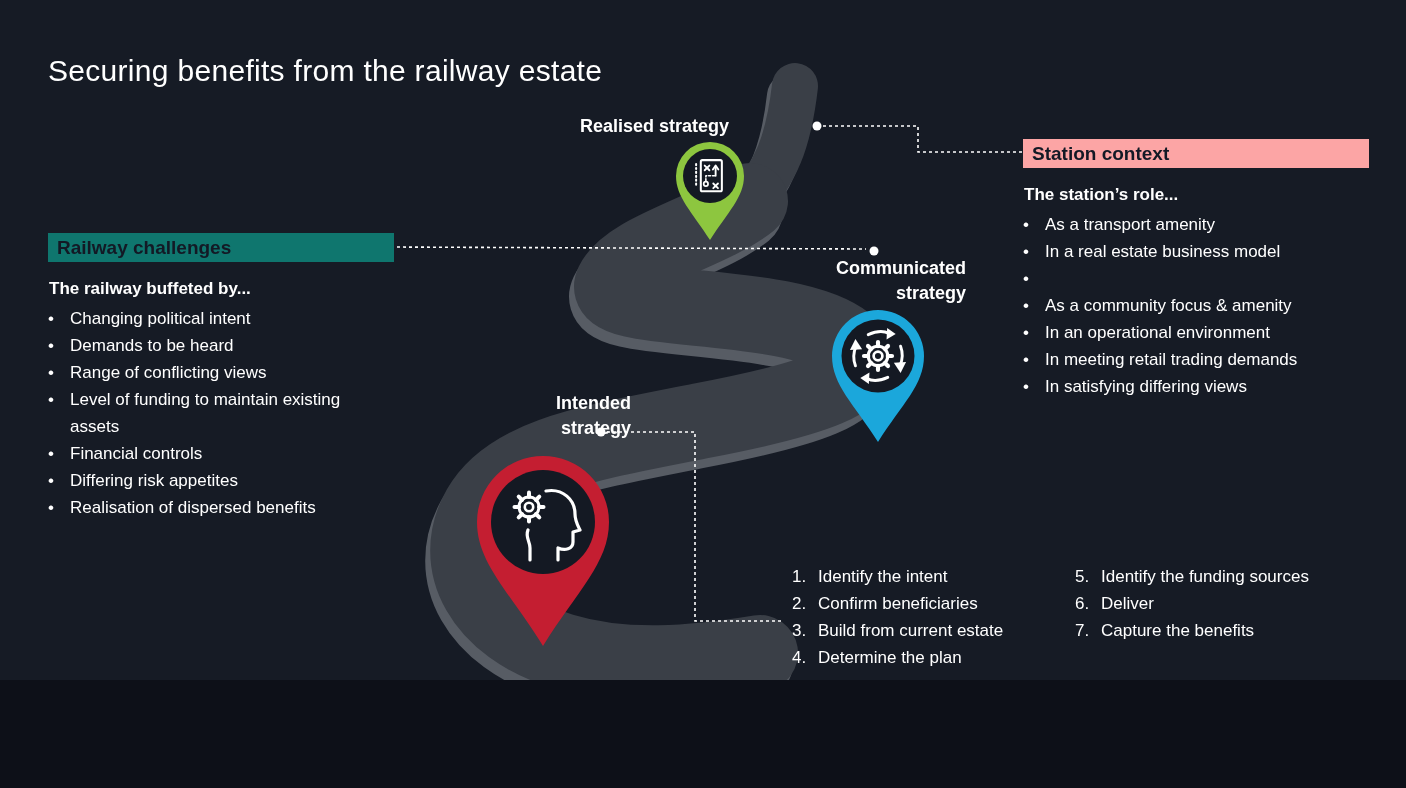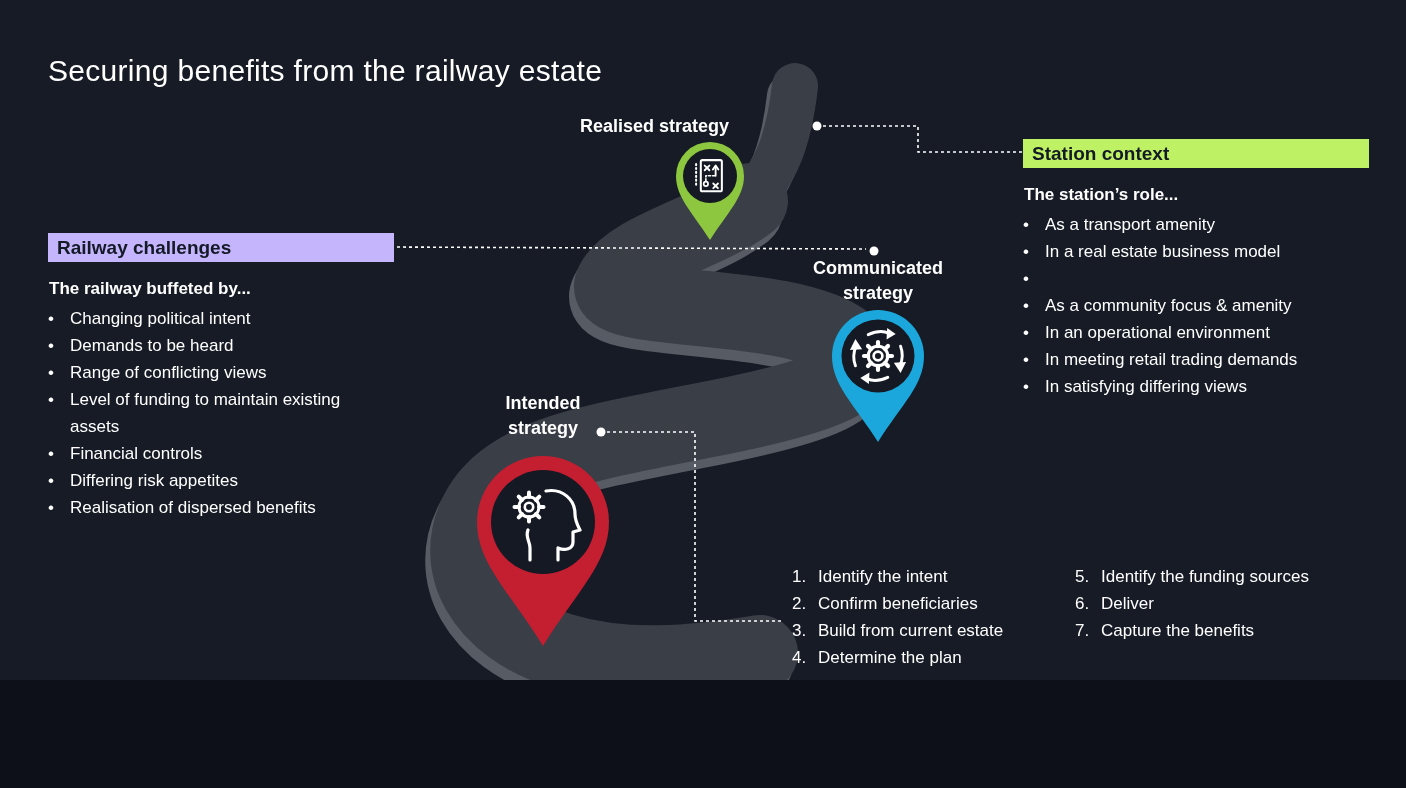--- a/index.html
+++ b/index.html
@@ -5,32 +5,32 @@
   html,body{margin:0;padding:0;background:#0d1018;}
   .canvas{
     position:relative; width:1406px; height:680px; overflow:hidden;
     background:#161b25; font-family:"Liberation Sans", sans-serif; color:#ffffff;
   }
   .abs{position:absolute;}
   .title{left:48px; top:54px; font-size:30px; font-weight:400; letter-spacing:.3px; color:#fff;}
   
   .box-header{height:29px; display:flex; align-items:center; padding-left:9px;
     font-weight:bold; font-size:19px; color:#131925;}
-  .box-header.cyan{background:#c4b5fd;}
-  .box-header.green{background:#bef264;}
+  .box-header.cyan{background:#0f766e;}
+  .box-header.green{background:#fca5a5;}
   .lead{font-weight:bold; font-size:17px; margin:17px 0 6px 1px; color:#fff;}
   .bullet-list{width:336px;}
   .bullet-item{display:flex; font-size:17px; line-height:27px; color:#fff;}
   .bullet-item .bullet{width:22px; flex:0 0 22px;}
   
   .step-item{display:flex; font-size:17px; line-height:27px; color:#fff;}
   .step-item .num{width:26px; flex:0 0 26px;}
   
   .pin-label{font-weight:bold; font-size:18px; line-height:25px; color:#fff;}
-  .center{text-align:center;}
+  .center{text-align:right;}
   .right{text-align:left;}
   
   .logo{right:44px; top:698px; font-size:36px; font-weight:bold; letter-spacing:-1px; color:#f97316;}
   svg{display:block;}
   .icon-stroke{fill:none; stroke:#fff; stroke-linecap:round; stroke-linejoin:round;}
 </style>
 </head>
 <body>
 
 <div class="canvas">

